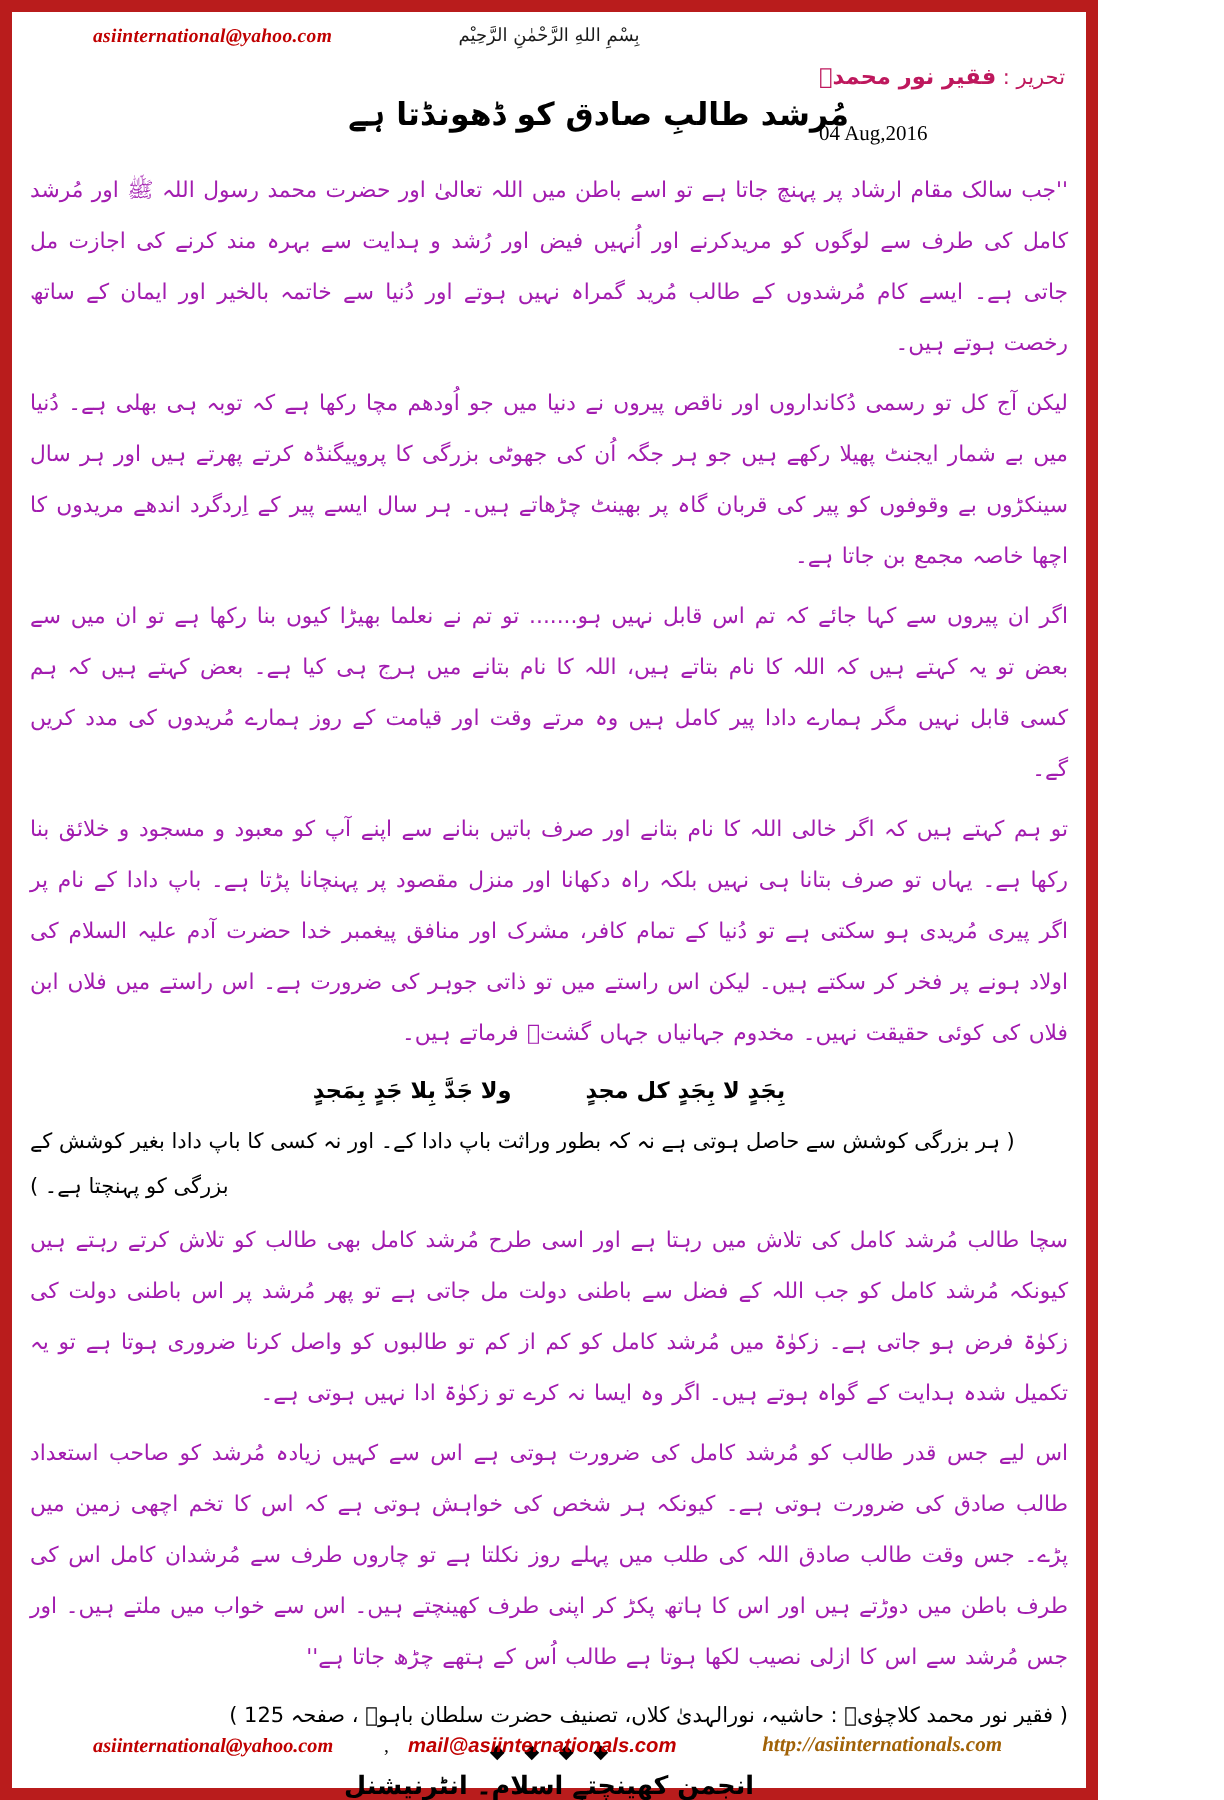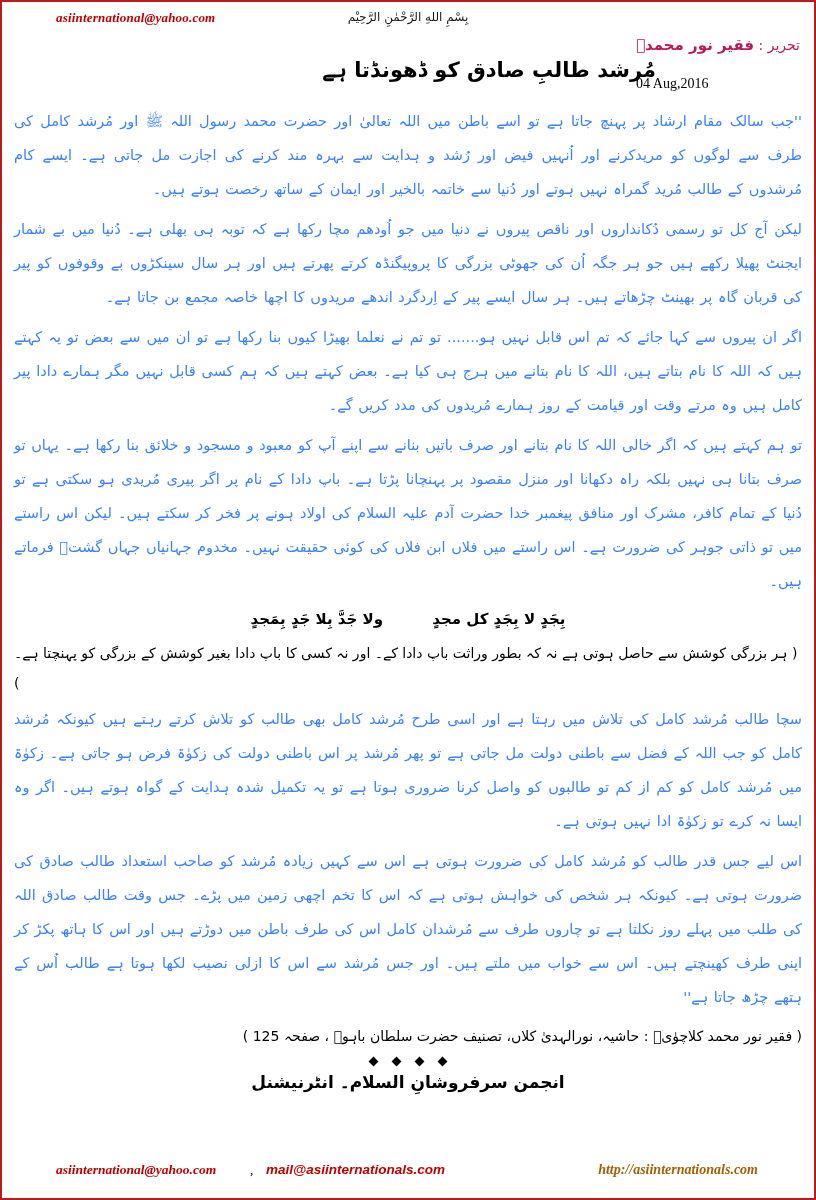--- a/index.html
+++ b/index.html
@@ -9,24 +9,24 @@
   }
   body {
     width: 816px;
     height: 1200px;
     font-family: "Liberation Serif", serif;
     position: relative;
     overflow: hidden;
   }
   .page {
     position: relative;
-    width: 816px;
+    width: 732px;
     height: 1200px;
     box-sizing: border-box;
-    border: 2px solid #b91c1c;
+    border: 8px solid #b91c1c;
     background: #ffffff;
   }
   .inner {
     position: absolute;
     left: 8px;
     top: 6px;
     right: 8px;
     bottom: 6px;
   }
 
@@ -105,21 +105,21 @@
     margin-top: 6px;
     direction: rtl;
   }
   .para {
     direction: rtl;
     text-align: justify;
     text-align-last: right;
     font-family: "DejaVu Sans", sans-serif;
     font-size: 14.5px;
     line-height: 34px;
-    color: #3b82f6;
+    color: #a21caf;
     margin: 0 4px 6px 4px;
     word-spacing: 1px;
   }
   .arabic-line {
     direction: rtl;
     text-align: center;
     font-family: "DejaVu Sans", sans-serif;
     font-size: 15px;
     font-weight: bold;
     line-height: 30px;
@@ -262,21 +262,21 @@
 
       <p class="source-line">( فقیر نور محمد کلاچوٰیؒ : حاشیہ، نورالہدیٰ کلاں، تصنیف حضرت سلطان باہوؒ ، صفحہ 125 )</p>
 
       <div class="diamonds">
         <span></span>
         <span></span>
         <span></span>
         <span></span>
       </div>
 
-      <div class="org">انجمن سرفروشانِ السلام۔ انٹرنیشنل</div>
+      <div class="org">انجمن کھینچتےِ اسلام۔ انٹرنیشنل</div>
     </div>
 
     <div class="footer">
       <span class="footer-left">asiinternational@yahoo.com</span>
       <span class="footer-sep">,</span>
       <span class="footer-mid">mail@asiinternationals.com</span>
       <span class="footer-right">http://asiinternationals.com</span>
     </div>
 
   </div>

